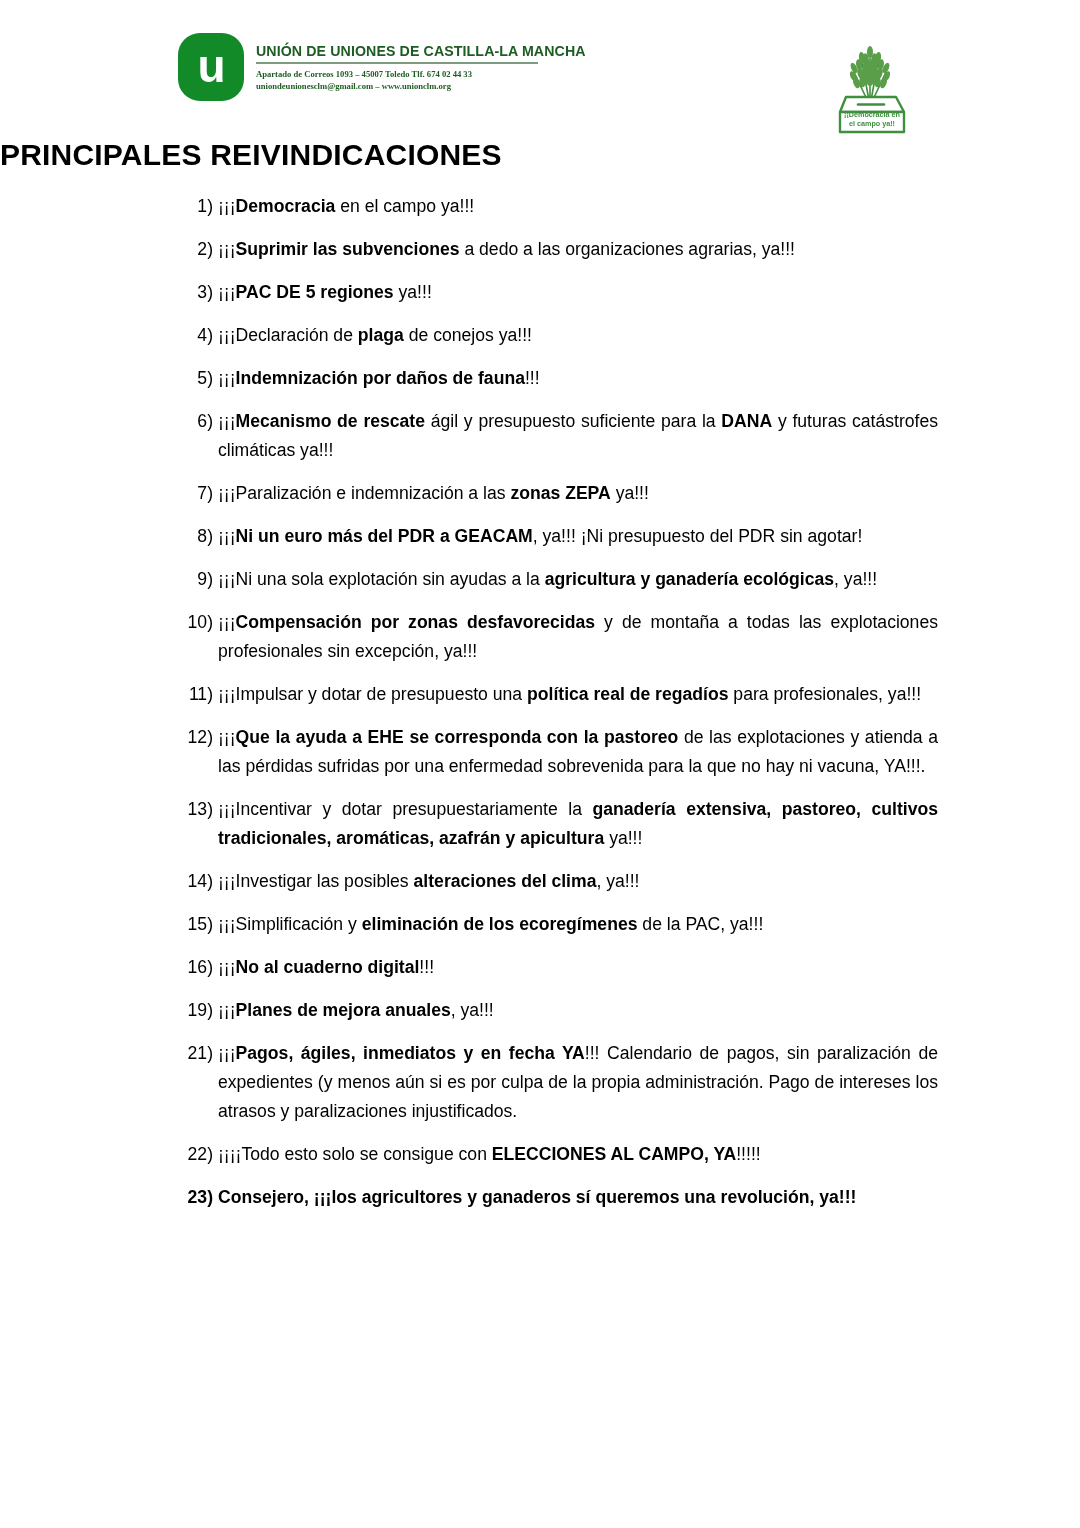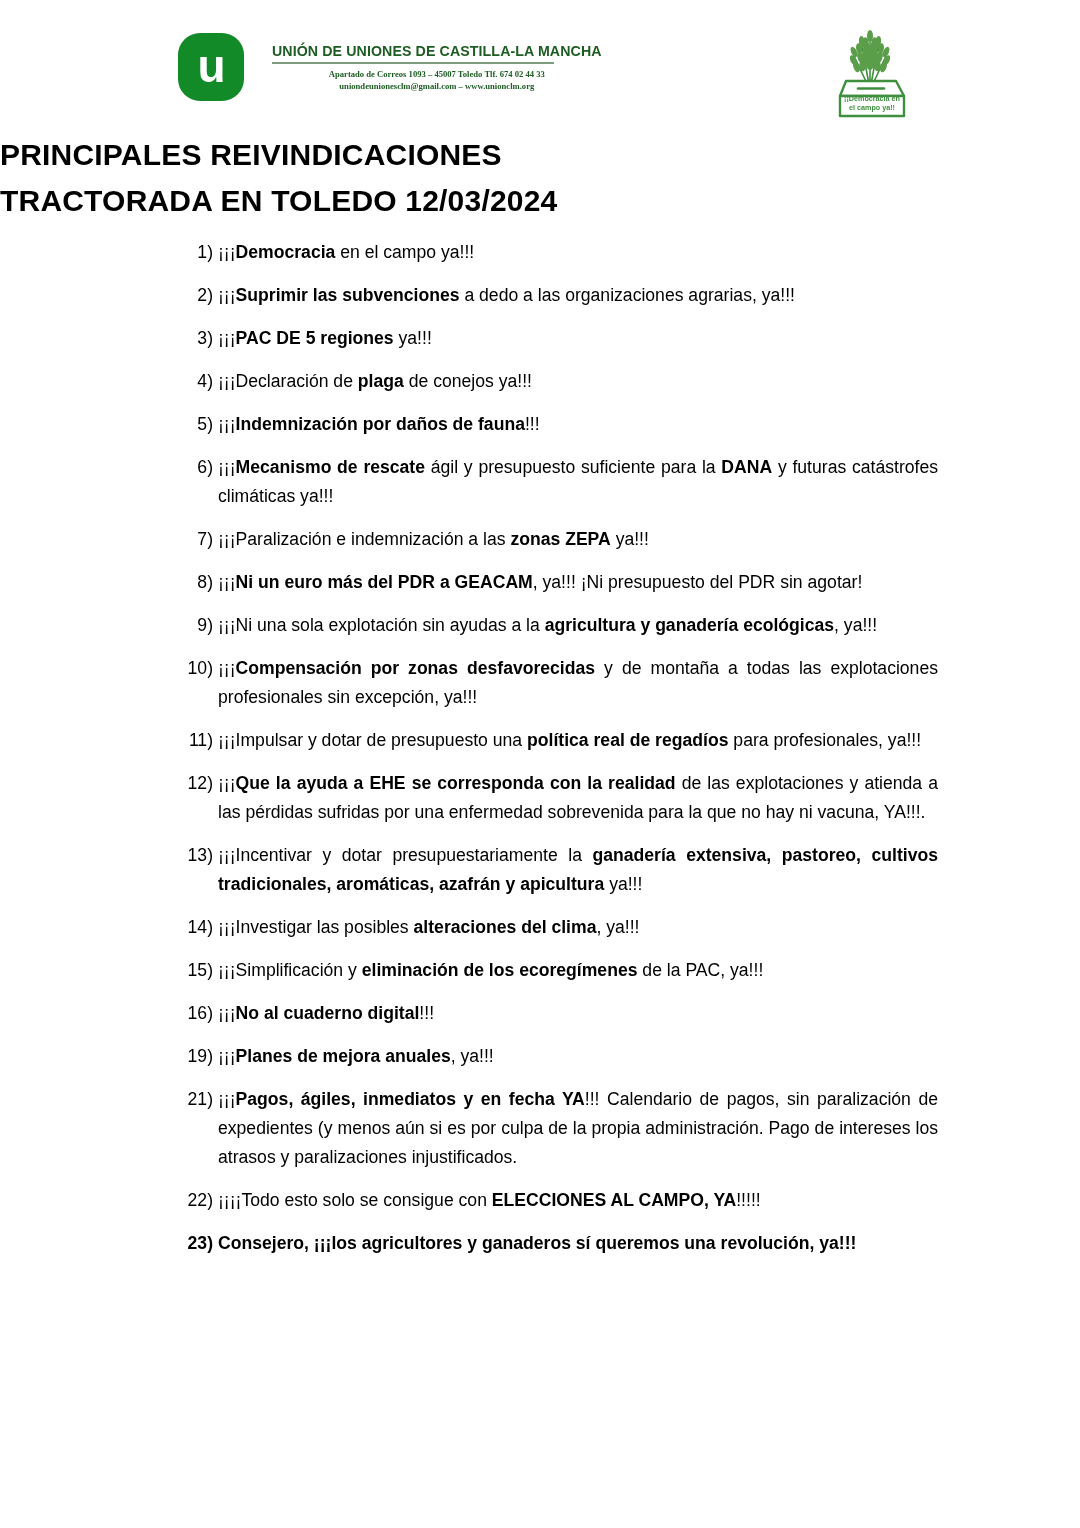--- a/index.html
+++ b/index.html
@@ -49,23 +49,22 @@
   .logo-mark .glyph {
     color: #ffffff;
     font-family: "Liberation Sans", sans-serif;
     font-weight: 700;
     font-size: 46px;
     line-height: 46px;
     letter-spacing: -1px;
     transform: translateY(-1px);
   }
   .org-text {
-    margin-left: 28px;
+    margin-left: 12px;
     padding-top: 10px;
-    text-align: center;
   }
   .org-name {
     font-family: "Liberation Sans", sans-serif;
     font-weight: 700;
     font-size: 14.2px;
     letter-spacing: 0.1px;
     color: #1d5c22;
     white-space: nowrap;
   }
   .org-rule {
@@ -80,21 +79,21 @@
     font-weight: 700;
     font-size: 8.6px;
     line-height: 12.5px;
     color: #1d5c22;
     white-space: nowrap;
   }
 
   .ballot-logo {
     position: absolute;
     left: 818px;
-    top: 12px;
+    top: 28px;
     width: 104px;
     height: 112px;
   }
   .ballot-logo svg { display: block; }
 
   
   .titles {
     margin-top: 4px;
   }
   .doc-title {
@@ -230,21 +229,20 @@
 
         <line x1="40" y1="76.5" x2="66" y2="76.5" stroke="#3f8f3f" stroke-width="2.6" stroke-linecap="round"></line>
         <text x="54" y="89" text-anchor="middle" font-family="Liberation Sans, sans-serif" font-size="7.2" font-weight="700" fill="#3f8f3f">¡¡Democracia en</text>
         <text x="54" y="98" text-anchor="middle" font-family="Liberation Sans, sans-serif" font-size="7.2" font-weight="700" fill="#3f8f3f">el campo ya!!</text>
       </svg>
     </div>
   </div>
 
   <div class="titles">
     <div class="doc-title">PRINCIPALES REIVINDICACIONES</div>
-    <div class="doc-title">TRACTORADA EN TOLEDO 12/03/2024</div>
   </div>
 
   <ol class="req-list" id="req-list">
       <li class="req-item">
         <span class="req-num">1)</span>
         <span class="req-body nojust">¡¡¡<b>Democracia</b> en el campo ya!!!</span>
       </li>
       <li class="req-item">
         <span class="req-num">2)</span>
         <span class="req-body nojust">¡¡¡<b>Suprimir las subvenciones</b> a dedo a las organizaciones agrarias, ya!!!</span>
@@ -280,21 +278,21 @@
       <li class="req-item">
         <span class="req-num">10)</span>
         <span class="req-body">¡¡¡<b>Compensación por zonas desfavorecidas</b> y de montaña a todas las explotaciones profesionales sin excepción, ya!!!</span>
       </li>
       <li class="req-item">
         <span class="req-num">11)</span>
         <span class="req-body">¡¡¡Impulsar y dotar de presupuesto una <b>política real de regadíos</b> para profesionales, ya!!!</span>
       </li>
       <li class="req-item">
         <span class="req-num">12)</span>
-        <span class="req-body">¡¡¡<b>Que la ayuda a EHE se corresponda con la realidad</b> de las explotaciones y atienda a las pérdidas sufridas por una enfermedad sobrevenida para la que no hay ni vacuna, YA!!!.</span>
+        <span class="req-body">¡¡¡<b>Que la ayuda a EHE se corresponda con la pastoreo</b> de las explotaciones y atienda a las pérdidas sufridas por una enfermedad sobrevenida para la que no hay ni vacuna, YA!!!.</span>
       </li>
       <li class="req-item">
         <span class="req-num">13)</span>
         <span class="req-body">¡¡¡Incentivar y dotar presupuestariamente la <b>ganadería extensiva, pastoreo, cultivos tradicionales, aromáticas, azafrán y apicultura</b> ya!!!</span>
       </li>
       <li class="req-item">
         <span class="req-num">14)</span>
         <span class="req-body nojust">¡¡¡Investigar las posibles <b>alteraciones del clima</b>, ya!!!</span>
       </li>
       <li class="req-item">

